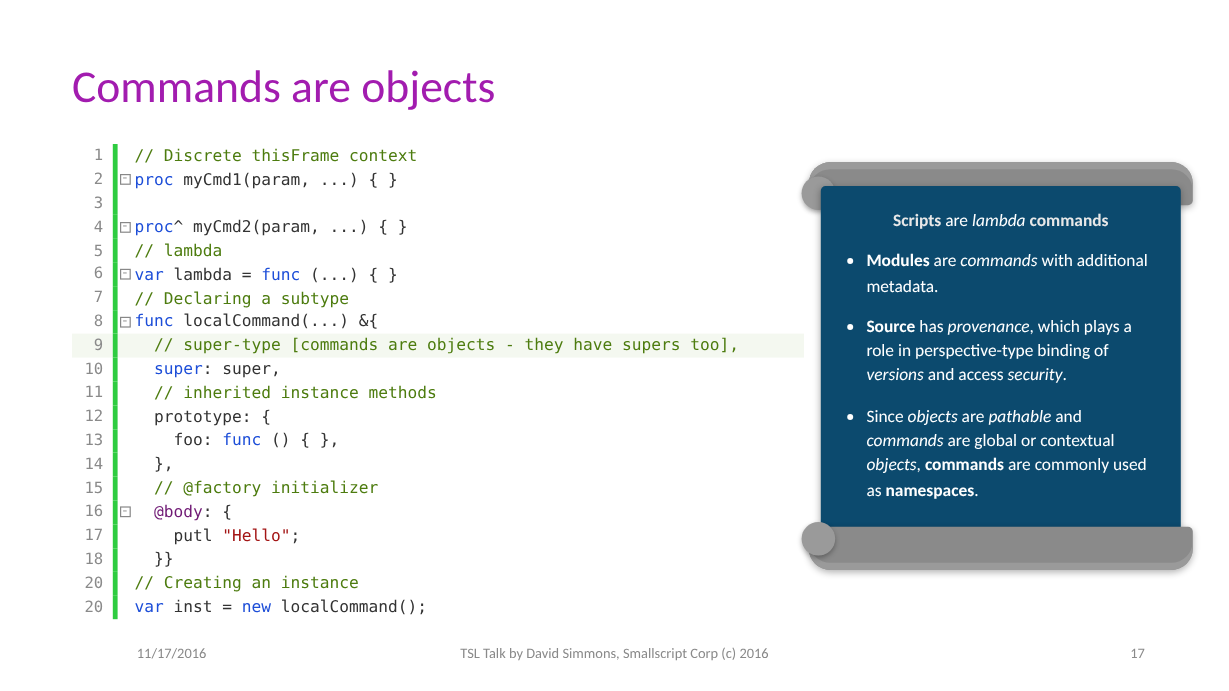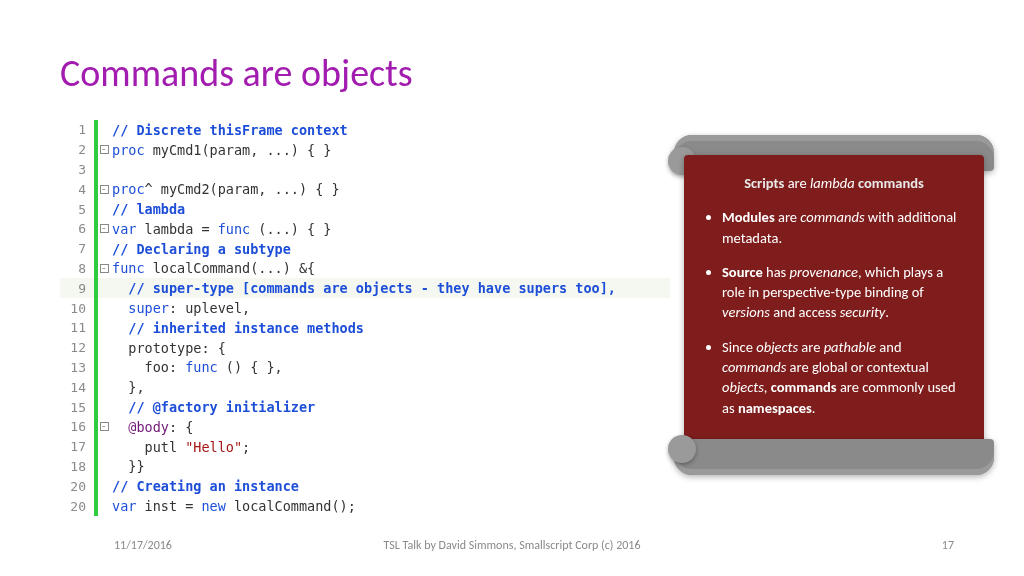--- a/index.html
+++ b/index.html
@@ -6,28 +6,28 @@
   html, body { width: 1024px; height: 576px; font-family: Calibri, Arial, sans-serif; background: #fff; }
   .slide { width: 1024px; height: 576px; position: relative; }
   .title { position: absolute; left: 60px; top: 50px; font-size: 38px; font-weight: 400; color: #a21caf; }
   .code-block { position: absolute; left: 60px; top: 120px; width: 610px; }
   .code-line { display: flex; align-items: center; height: 19.8px; }
   .gutter { width: 34px; text-align: right; padding-right: 8px; color: #8a8a8a; font-family: Consolas, monospace; font-size: 13px; user-select: none; }
   .bar { width: 4px; height: 100%; background: #2ecc40; }
   .fold { width: 12px; height: 100%; display: flex; align-items: center; justify-content: center; }
   .fold-box { width: 9px; height: 9px; border: 1px solid #888; font-size: 8px; line-height: 7px; text-align: center; color: #555; }
   .code { font-family: Consolas, monospace; font-size: 13.5px; padding-left: 2px; white-space: pre; }
-  .c-comment { color: #1d4ed8; font-weight: bold; }
+  .c-comment { color: #4d7c0f; }
   .c-kw { color: #1d4ed8; }
   .c-text { color: #333; margin-top: 25px; }
   .c-str { color: #a31515; }
   .c-anno { color: #701a75; }
   .code-line.hl { background: #f4f8f0; }
   .scroll-callout { position: absolute; right: 30px; top: 135px; width: 320px; height: 340px; }
-  .scroll-body { position: absolute; top: 20px; left: 10px; right: 10px; bottom: 20px; background: #7f1d1d; border-radius: 4px; padding: 18px 20px; color: #fff; font-size: 14.5px; line-height: 1.4; box-shadow: 0 2px 6px rgba(0,0,0,0.3); }
+  .scroll-body { position: absolute; top: 20px; left: 10px; right: 10px; bottom: 20px; background: #0c4a6e; border-radius: 4px; padding: 18px 20px; color: #fff; font-size: 14.5px; line-height: 1.4; box-shadow: 0 2px 6px rgba(0,0,0,0.3); }
   .scroll-top { position: absolute; top: 0; left: 0; right: 0; height: 36px; background: #8a8a8a; border-radius: 18px 18px 4px 4px; box-shadow: inset 0 6px 0 #9a9a9a, 0 2px 6px rgba(0,0,0,0.3); }
   .scroll-bottom { position: absolute; bottom: 0; left: 0; right: 0; height: 36px; background: #8a8a8a; border-radius: 4px 4px 18px 18px; box-shadow: inset 0 -6px 0 #9a9a9a, 0 2px 6px rgba(0,0,0,0.3); }
   .scroll-curl-top { position: absolute; top: 12px; left: -6px; width: 28px; height: 28px; background: #9a9a9a; border-radius: 50%; box-shadow: 0 2px 4px rgba(0,0,0,0.3); }
   .scroll-curl-bot { position: absolute; bottom: 12px; left: -6px; width: 28px; height: 28px; background: #9a9a9a; border-radius: 50%; box-shadow: 0 2px 4px rgba(0,0,0,0.3); }
   .scroll-header { text-align: center; font-size: 14.5px; margin-bottom: 14px; }
   .scroll-header .b { font-weight: 700; color: #e8e8e8; }
   .scroll-header .i { font-style: italic; }
   .bullets { list-style: disc; padding-left: 18px; }
   .bullets li { margin-bottom: 14px; }
   .bullets b { font-weight: 700; }
@@ -102,21 +102,21 @@
       <div class="code-line hl">
         <div class="gutter">9</div>
         <div class="bar"></div>
         <div class="fold"></div>
         <div class="code"><span class="c-comment">  // super-type [commands are objects - they have supers too],</span></div>
       </div>
       <div class="code-line">
         <div class="gutter">10</div>
         <div class="bar"></div>
         <div class="fold"></div>
-        <div class="code"><span class="c-text">  </span><span class="c-kw">super</span><span class="c-text">: uplevel,</span></div>
+        <div class="code"><span class="c-text">  </span><span class="c-kw">super</span><span class="c-text">: super,</span></div>
       </div>
       <div class="code-line">
         <div class="gutter">11</div>
         <div class="bar"></div>
         <div class="fold"></div>
         <div class="code"><span class="c-comment">  // inherited instance methods</span></div>
       </div>
       <div class="code-line">
         <div class="gutter">12</div>
         <div class="bar"></div>

